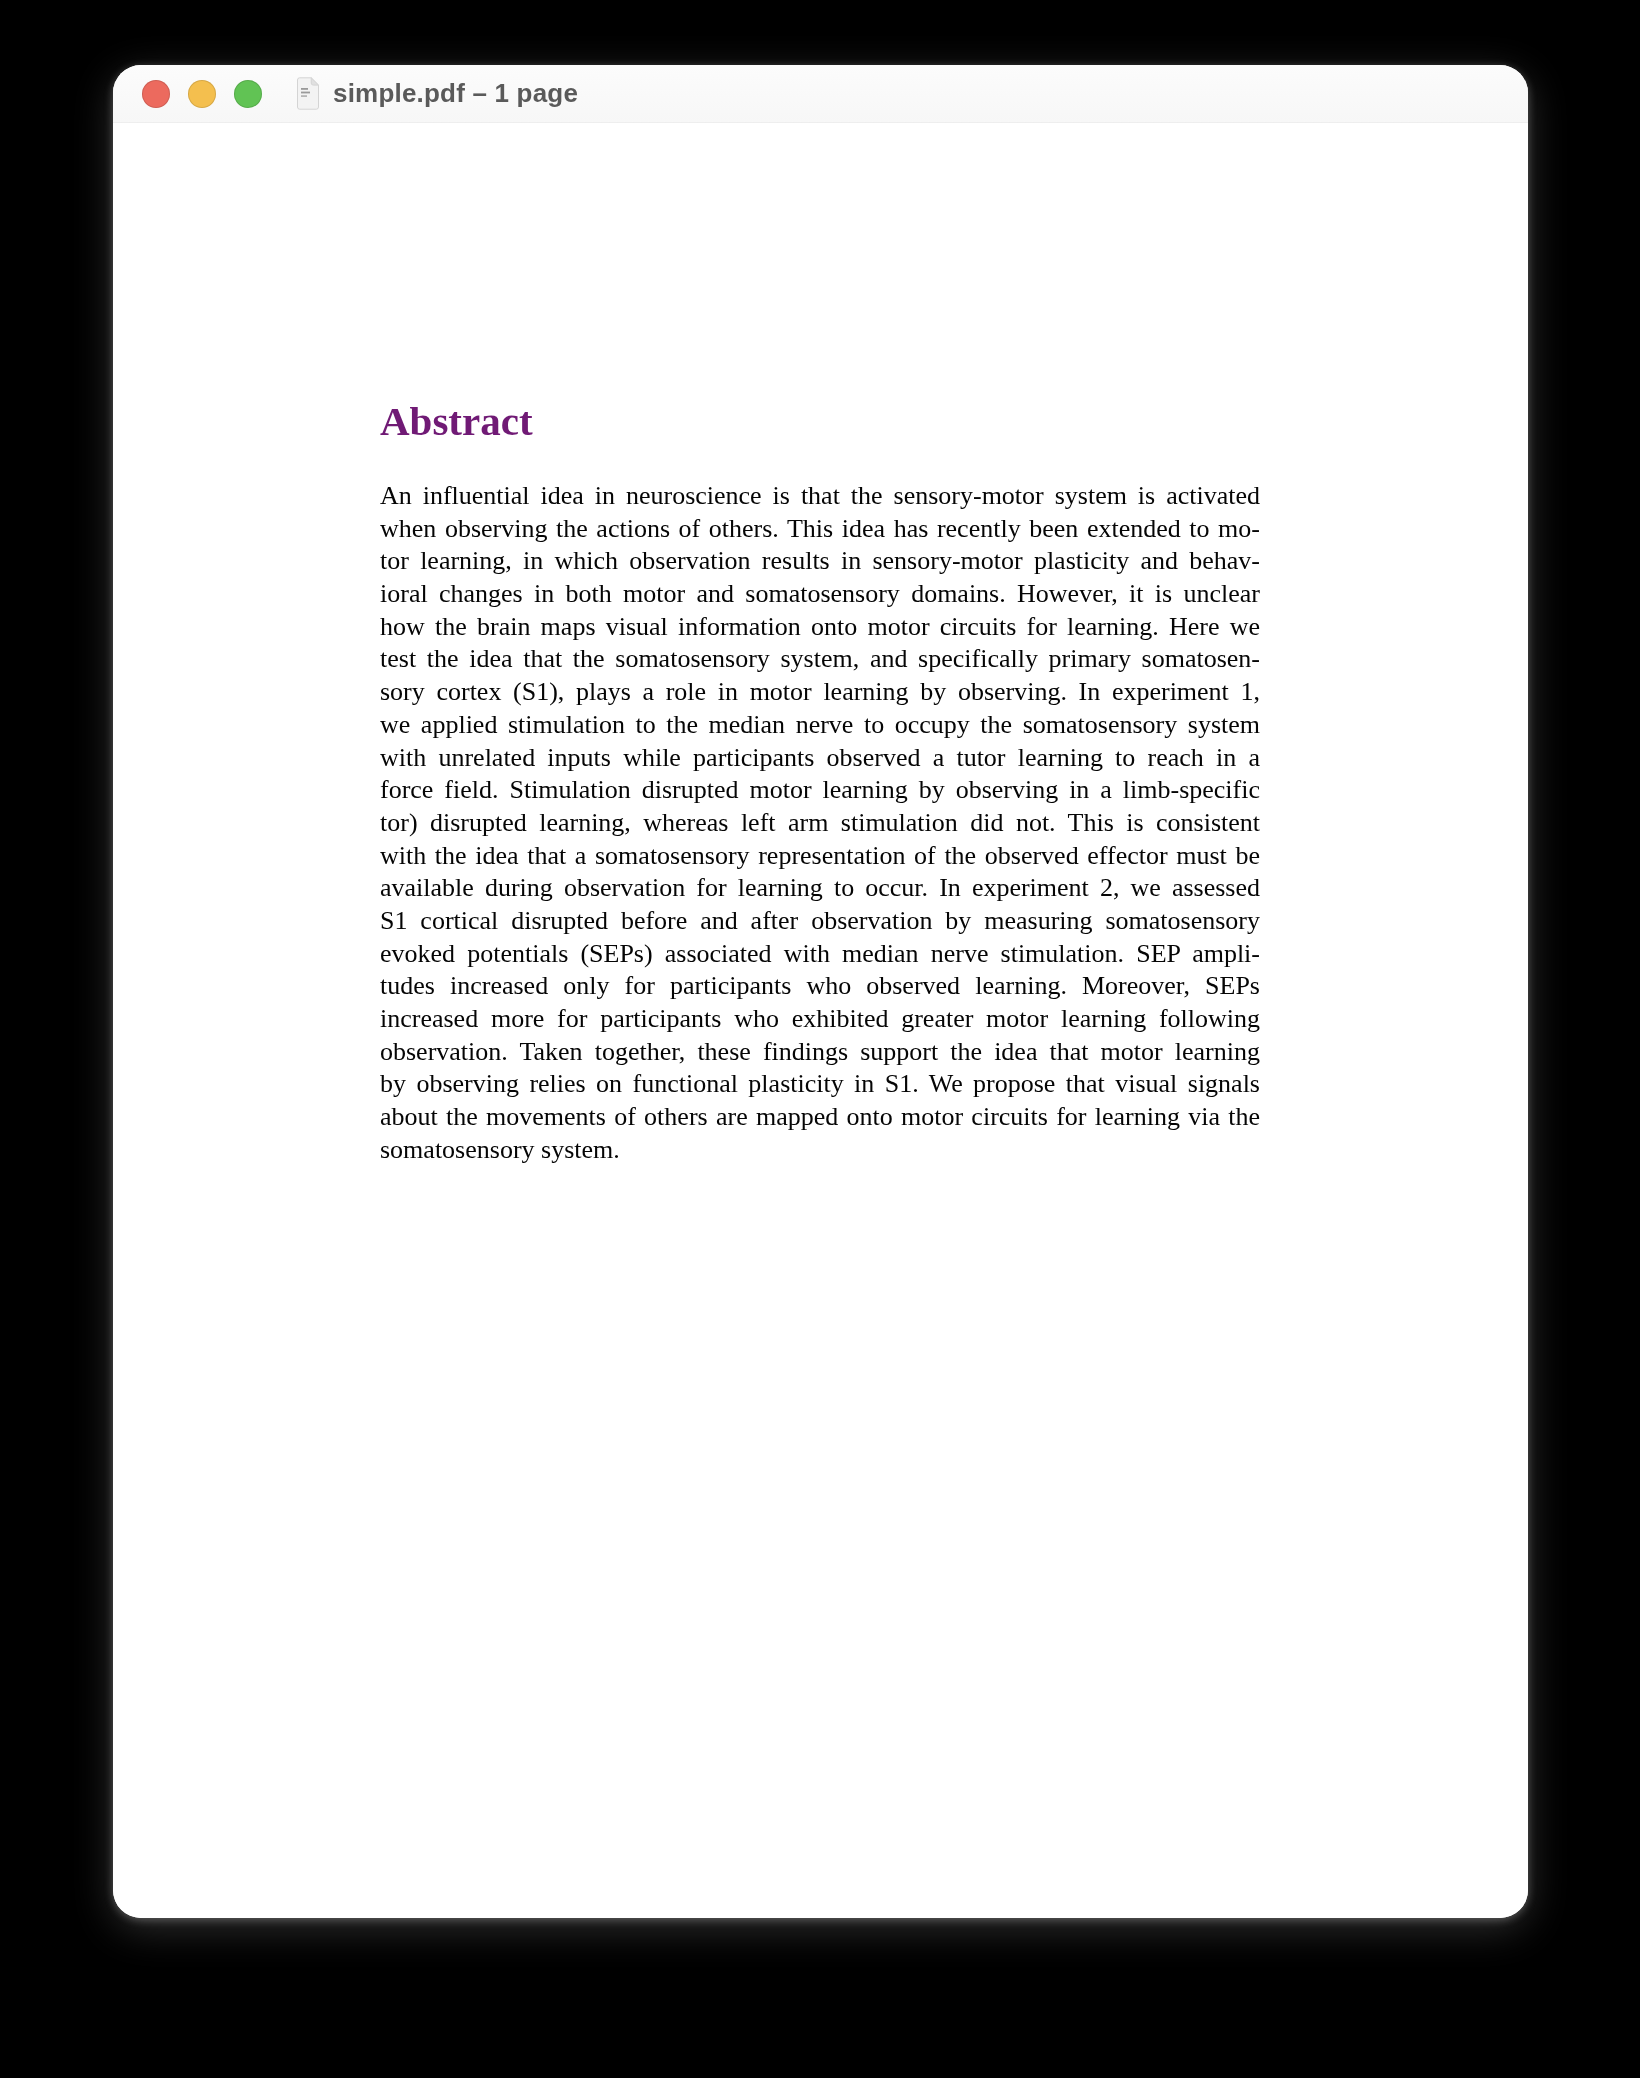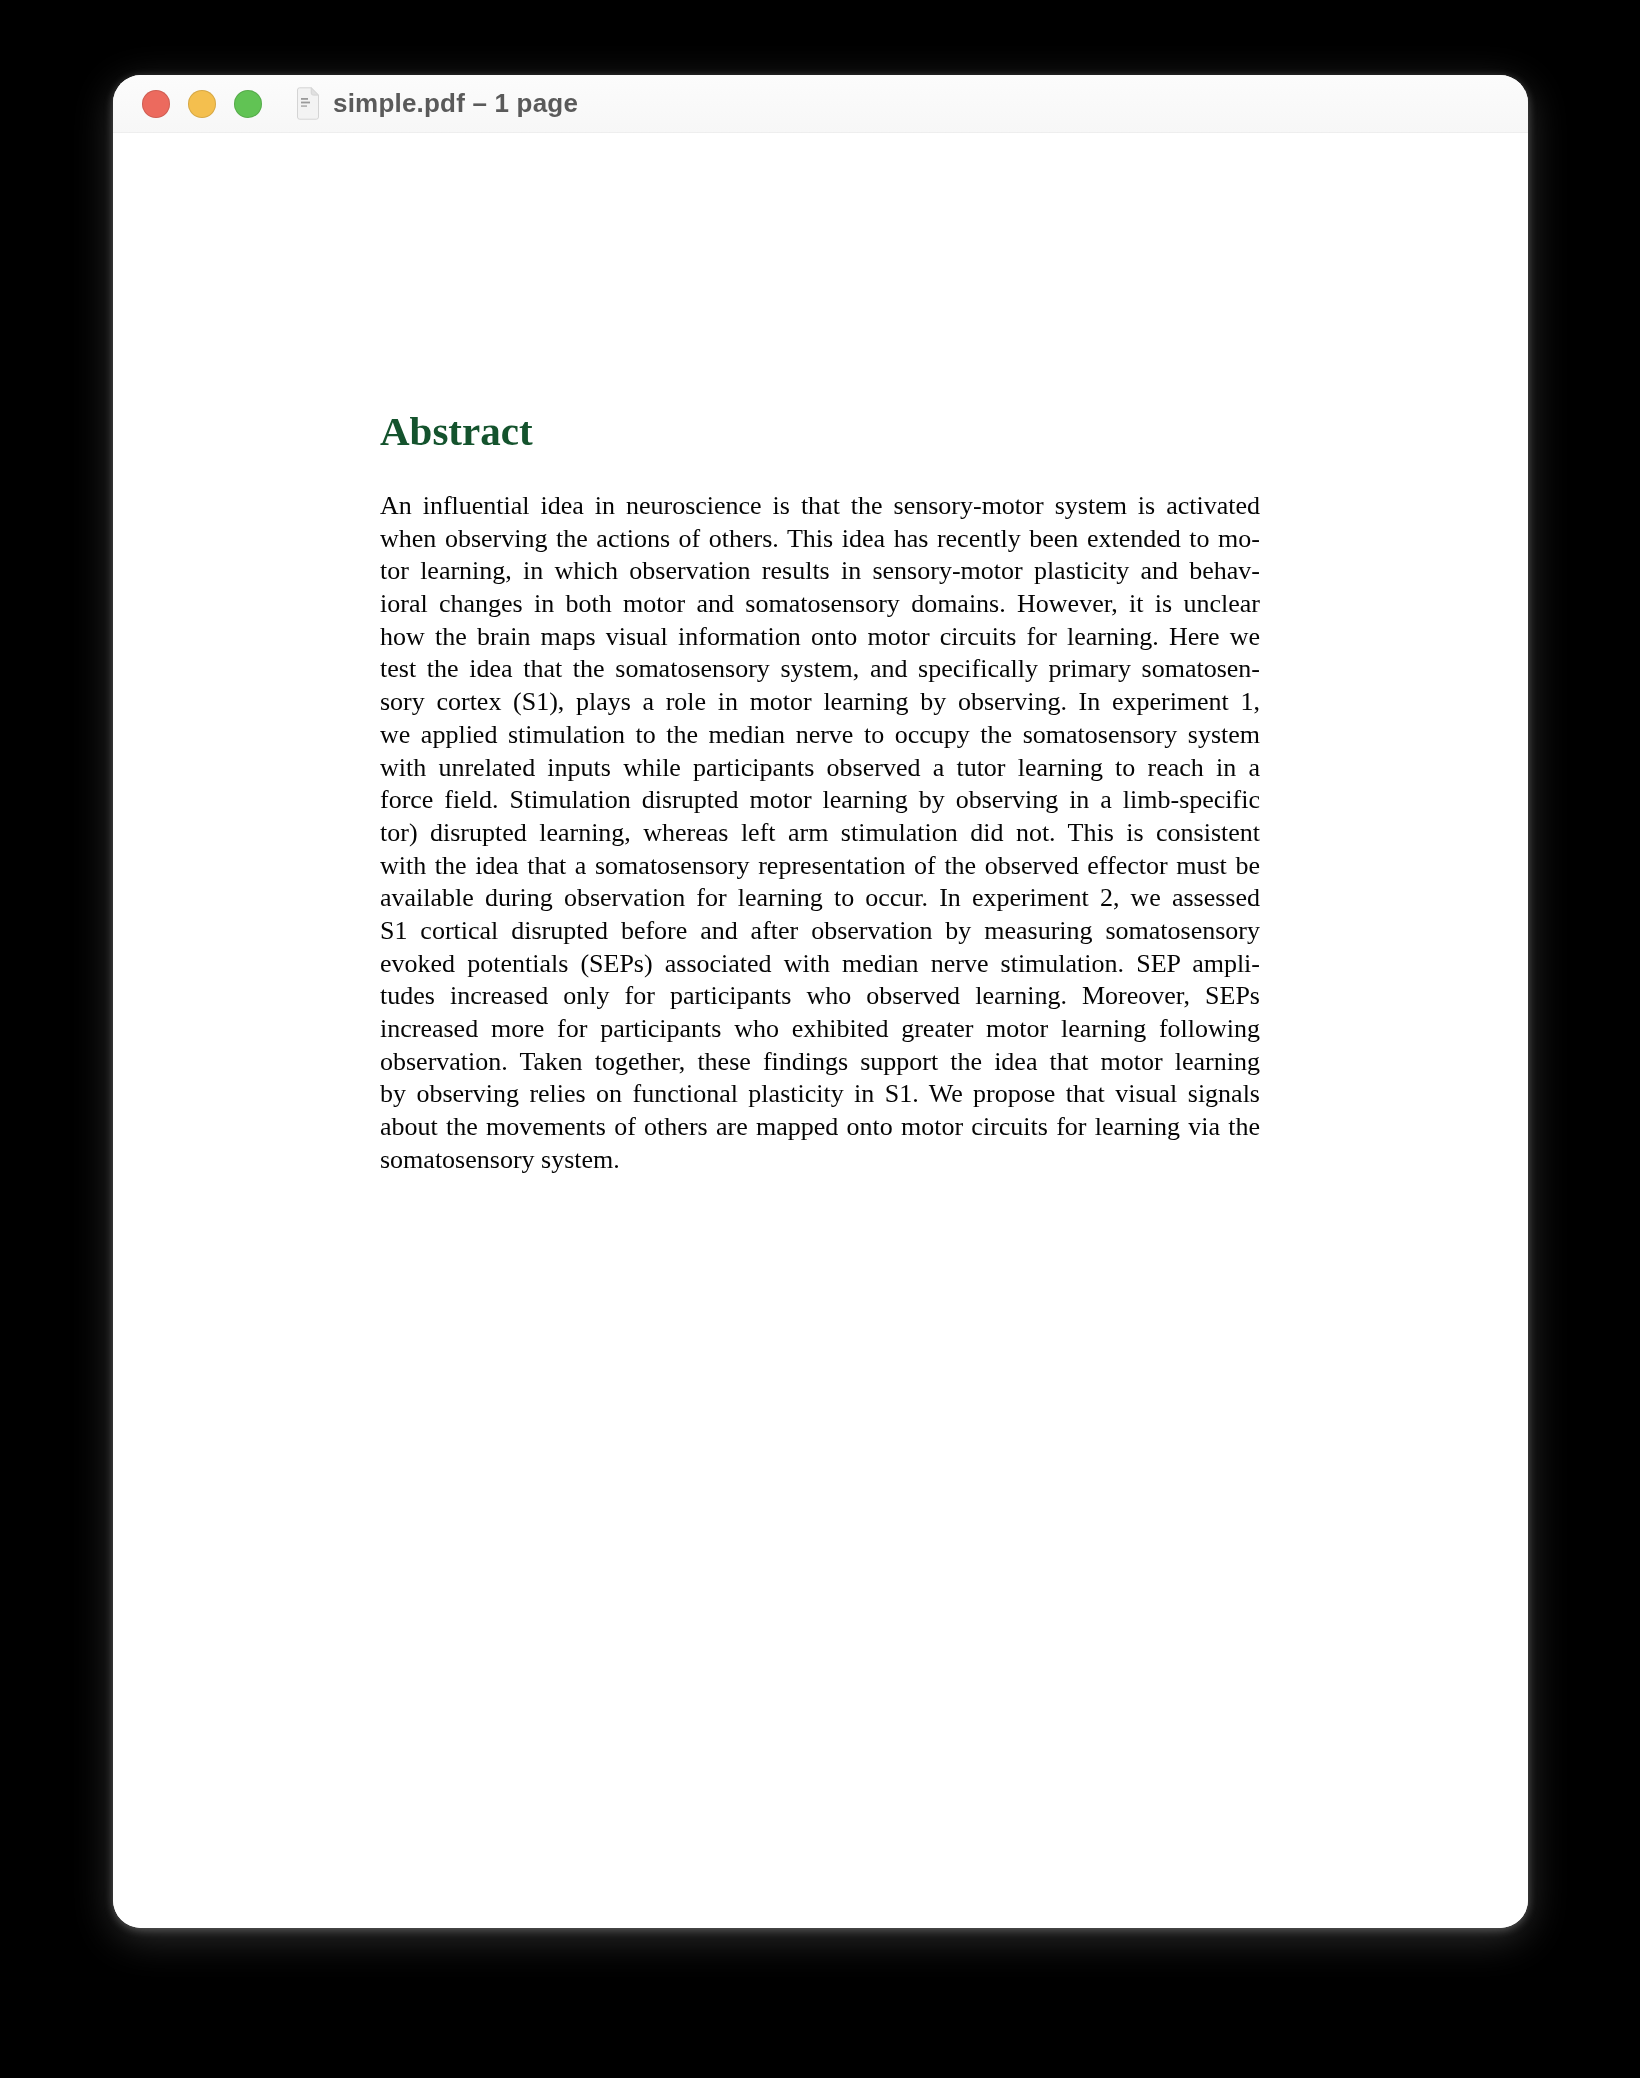--- a/index.html
+++ b/index.html
@@ -13,21 +13,21 @@
   }
   .canvas {
     position: relative;
     width: 1640px;
     height: 2078px;
     background: #000000;
   }
   .window {
     position: absolute;
     left: 113px;
-    top: 75px;
+    top: 65px;
     width: 1415px;
     height: 1853px;
     background: #ffffff;
     border-radius: 28px;
     overflow: hidden;
     box-shadow:
       0 2px 8px rgba(190,190,190,0.38),
       0 10px 40px rgba(160,160,160,0.30);
   }
   .title-bar {
@@ -74,21 +74,21 @@
   }
   .page {
     padding: 278px 268px 0 267px;
     box-sizing: border-box;
   }
   .abstract-heading {
     font-family: "Liberation Serif", "DejaVu Serif", serif;
     font-size: 41px;
     font-weight: bold;
     line-height: 1;
-    color: #14532d;
+    color: #701a75;
     margin: 0 0 38px 0;
   }
   .abstract-body {
     width: 880px;
     font-family: Liberation Serif, serif;
     font-size: 26px;
     line-height: 32.7px;
     color: #050505;
   }
   .abs-line {

